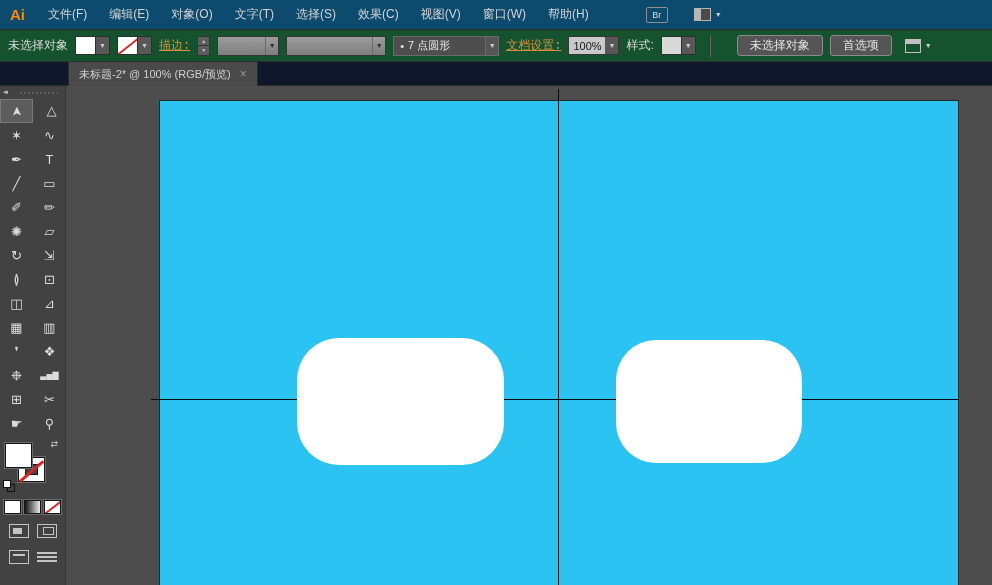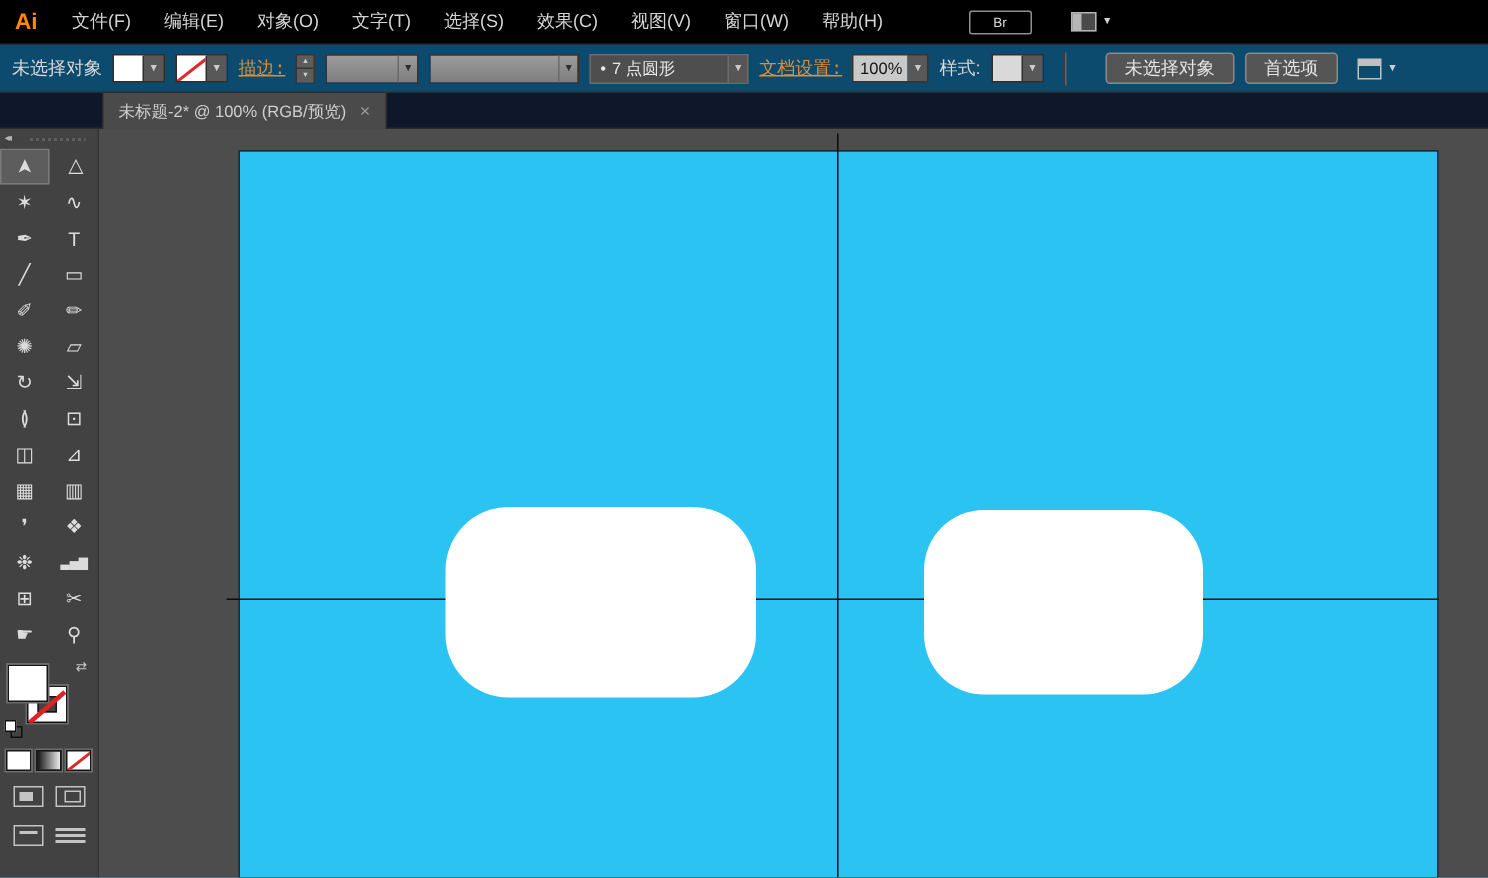--- a/index.html
+++ b/index.html
@@ -6,38 +6,38 @@
   html,body { margin:0; padding:0; }
   body {
     width:992px; height:585px; overflow:hidden; position:relative;
     background:#4d4d4d;
     font-family:"Liberation Sans","DejaVu Sans",sans-serif;
     user-select:none;
   }
   
   #menubar {
     position:absolute; left:0; top:0; width:992px; height:30px;
-    background:#000000; border-bottom:1px solid #2a2a2a;
+    background:#0c4a6e; border-bottom:1px solid #2a2a2a;
     display:flex; align-items:center; color:#d4d4d4; font-size:12px;
   }
   .app-logo { color:#ff8a00; font-weight:bold; font-size:15px; padding:0 12px 0 10px; }
   .menu-item { padding:0 11px; line-height:29px; height:29px; white-space:nowrap; }
   .br-icon {
-    margin-left:46px; width:42px; height:16px; border:1px solid #8f8f8f; border-radius:2px;
+    margin-left:46px; width:22px; height:16px; border:1px solid #8f8f8f; border-radius:2px;
     display:flex; align-items:center; justify-content:center; font-size:9px; color:#ddd;
   }
   .ws-btn { margin-left:26px; display:flex; align-items:center; gap:4px; }
   .ws-icon { width:17px; height:13px; border:1px solid #b5b5b5; position:relative; background:#4a4a4a; }
   .ws-icon::before { content:""; position:absolute; left:0; top:0; bottom:0; width:6px; background:#b5b5b5; }
   .dd-caret { font-size:7px; color:#cfcfcf; }
 
   
   #controlbar {
     position:absolute; left:0; top:30px; width:992px; height:32px;
-    background:#0c4a6e; border-bottom:1px solid #2e2e2e;
+    background:#14532d; border-bottom:1px solid #2e2e2e;
     display:flex; align-items:center; padding-left:8px; gap:7px;
     font-size:12px; color:#d8d8d8; white-space:nowrap;
   }
   .swatch-combo { display:flex; border:1px solid #2e2e2e; height:19px; }
   .swatch { width:20px; height:17px; background:#fff; border-right:1px solid #2e2e2e; position:relative; overflow:hidden; }
   .swatch.style-swatch { background:#d9d9d9; }
   .slash { position:absolute; left:-4px; right:-4px; top:50%; height:2px; background:#d92b2b; transform:rotate(-38deg); }
   .combo-arrow { width:13px; height:17px; background:#585858; display:flex; align-items:center; justify-content:center; font-size:7px; color:#ccc; }
   .link { color:#d78f3f; text-decoration:underline;font-family:Liberation Mono, monospace; }
   .stepper { display:flex; flex-direction:column; width:13px; height:20px; border:1px solid #353535; }

